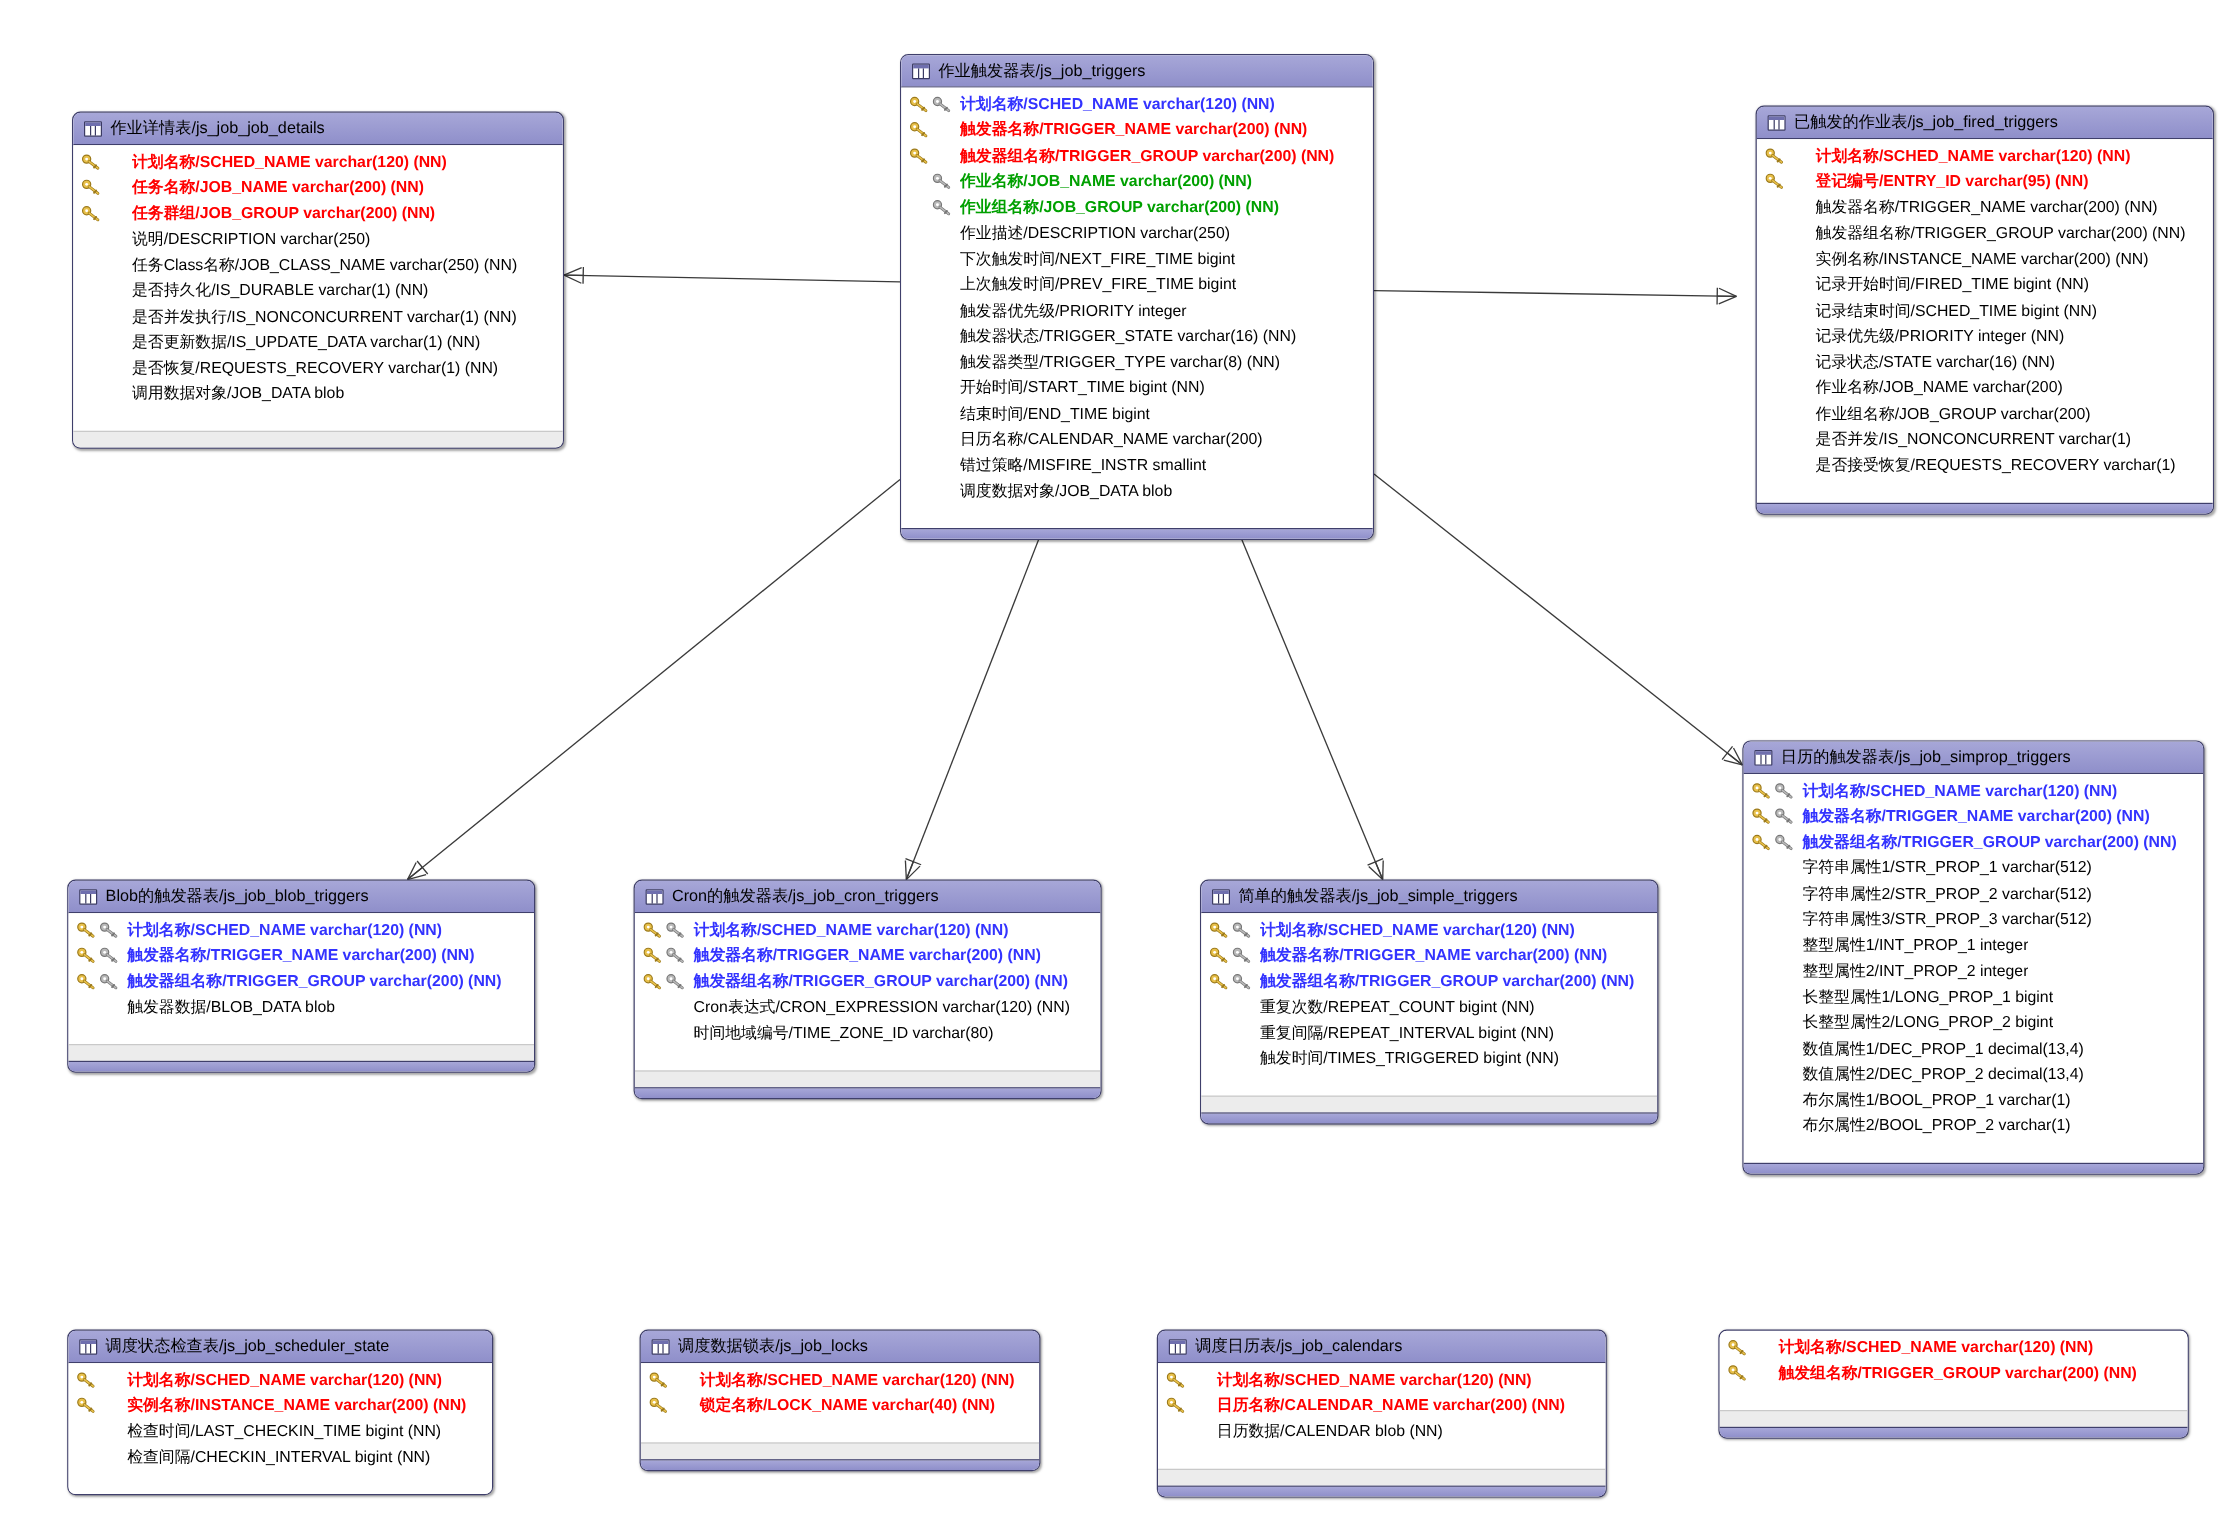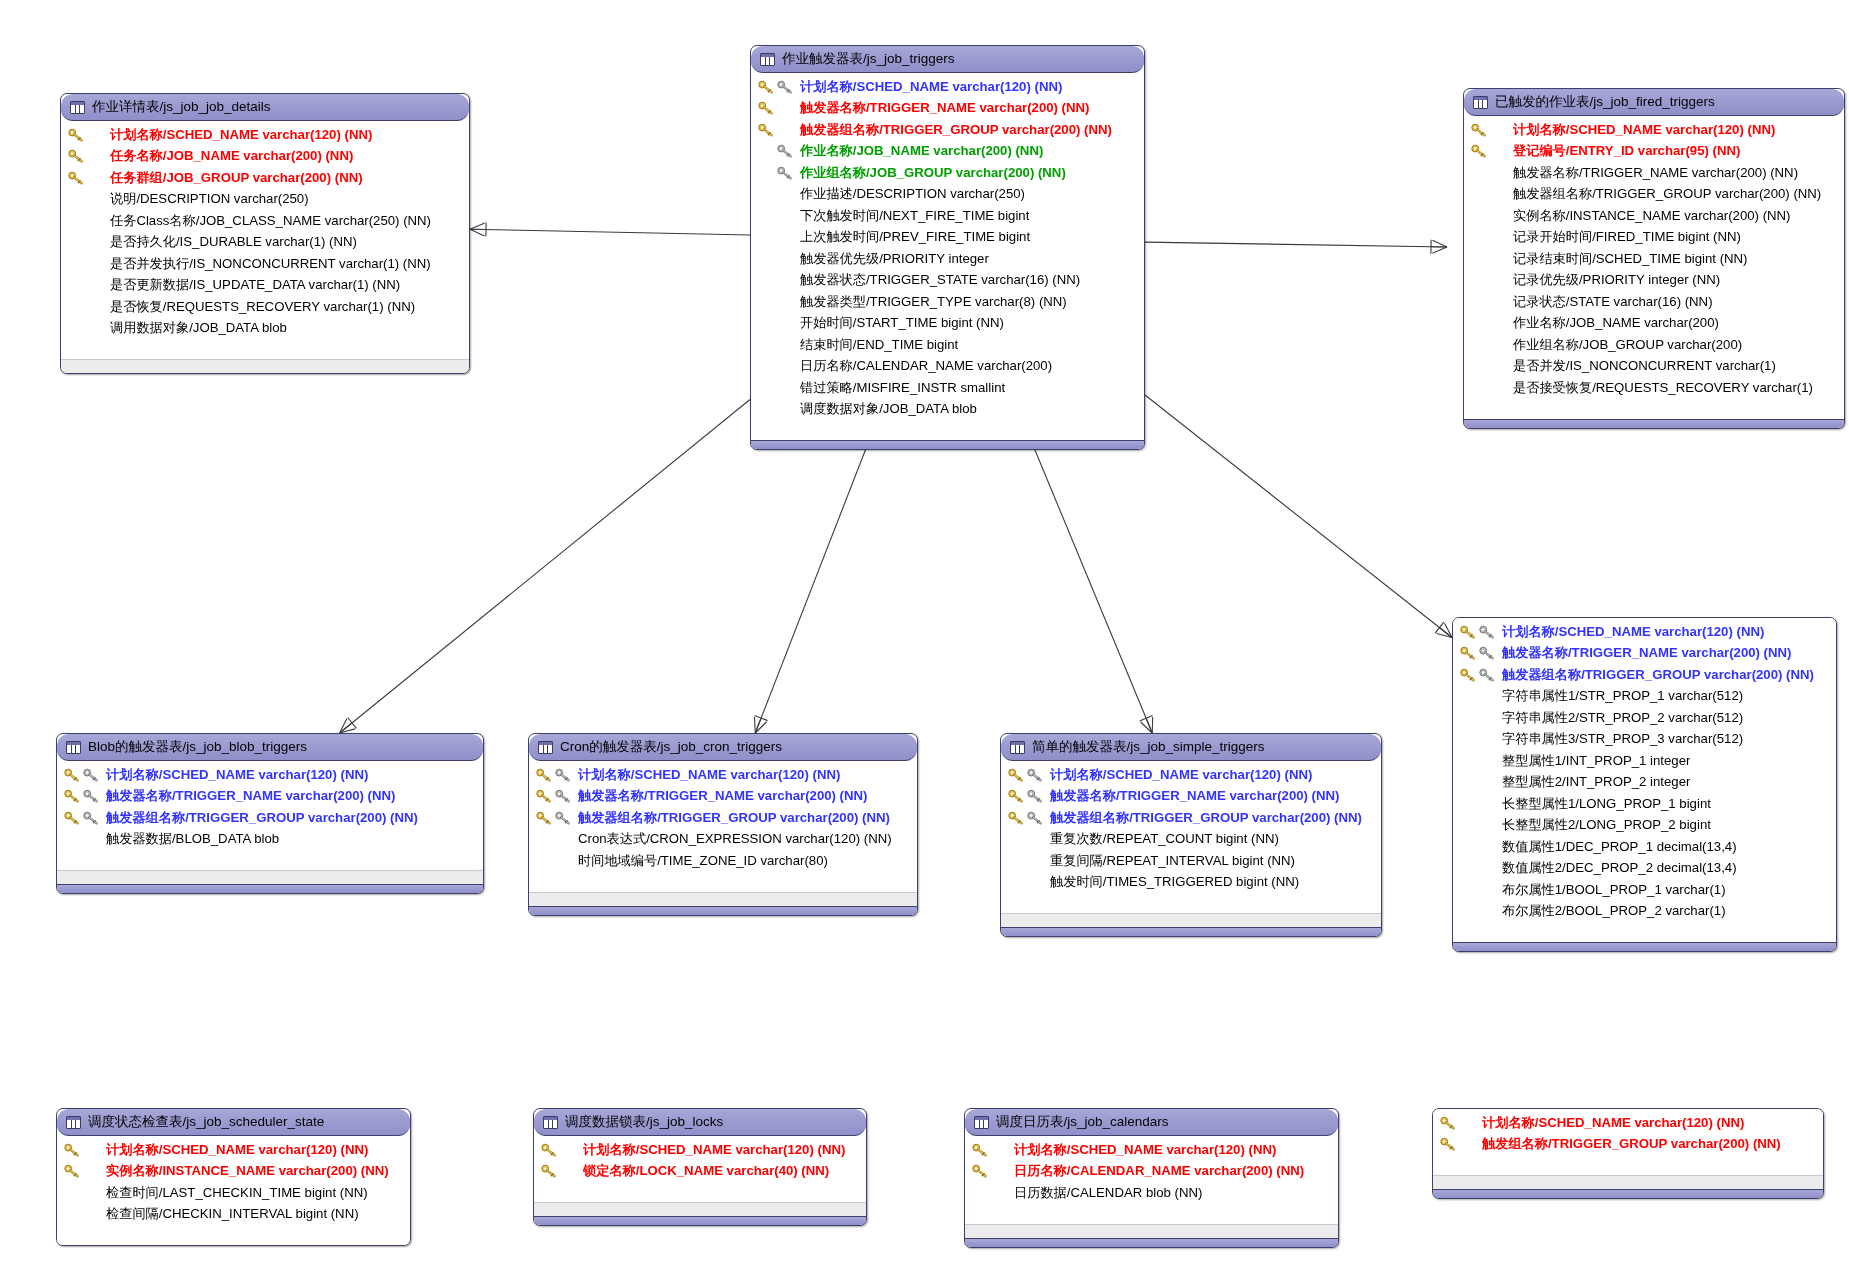--- a/index.html
+++ b/index.html
@@ -34,21 +34,20 @@
     align-items:center;
     gap:7px;
     background:#9a9ad0;
     background:linear-gradient(#a7a7d8,#8f8fca);
     border-bottom:1px solid #3f3f6b;
     padding:4px 8px 4px 9px;
     font-size:13.5px;
     color:#000;
     white-space:nowrap;
     font-weight:400;
-    border-radius:12px;
   }
   .tbl-icon{
     width:13px;height:11px;
     flex:0 0 auto;
     border:1px solid #3b3b63;
     background:#ffffff;
     position:relative;
     border-radius:1px;
   }
   .tbl-icon::before{
@@ -1070,20 +1069,24 @@
                 <path d="M10.4 11.6 L12.1 9.8" stroke="#777777" stroke-width="1.6" stroke-linecap="round"></path>
               </svg>
             </span>
           </span>
           <span class="attr-text c-black">是否接受恢复/REQUESTS_RECOVERY varchar(1)</span>
         </div>
       </div>
       <div class="ent-foot2"></div>
     </div>
     <div class="entity" style="left: 1452px; top: 617px; width: 385px;">
+      <div class="ent-title">
+        <span class="tbl-icon"></span>
+        <span>日历的触发器表/js_job_simprop_triggers</span>
+      </div>
       <div class="ent-body">
         <div class="attr">
           <span class="keys">
             <span class="key">
               <svg width="17" height="14" viewBox="0 0 17 14">
                 <circle cx="4.2" cy="4.6" r="3.4" fill="#e8c04a" stroke="#9c7a1b" stroke-width="1"></circle>
                 <circle cx="4.2" cy="4.6" r="1.2" fill="#ffffff"></circle>
                 <path d="M6.3 6.6 L13.6 12.2" stroke="#9c7a1b" stroke-width="2.4" stroke-linecap="round"></path>
                 <path d="M6.3 6.6 L13.6 12.2" stroke="#e8c04a" stroke-width="1.3" stroke-linecap="round"></path>
                 <path d="M10.4 11.6 L12.1 9.8" stroke="#9c7a1b" stroke-width="1.6" stroke-linecap="round"></path>
@@ -1396,21 +1399,21 @@
                 <path d="M6.3 6.6 L13.6 12.2" stroke="#b9b9b9" stroke-width="1.3" stroke-linecap="round"></path>
                 <path d="M10.4 11.6 L12.1 9.8" stroke="#777777" stroke-width="1.6" stroke-linecap="round"></path>
               </svg>
             </span>
           </span>
           <span class="attr-text c-black">布尔属性2/BOOL_PROP_2 varchar(1)</span>
         </div>
       </div>
       <div class="ent-foot2"></div>
     </div>
-    <div class="entity" style="left: 56px; top: 733px; width: 428px;">
+    <div class="entity" style="left: 56px; top: 733px; width: 390px;">
       <div class="ent-title">
         <span class="tbl-icon"></span>
         <span>Blob的触发器表/js_job_blob_triggers</span>
       </div>
       <div class="ent-body">
         <div class="attr">
           <span class="keys">
             <span class="key">
               <svg width="17" height="14" viewBox="0 0 17 14">
                 <circle cx="4.2" cy="4.6" r="3.4" fill="#e8c04a" stroke="#9c7a1b" stroke-width="1"></circle>

